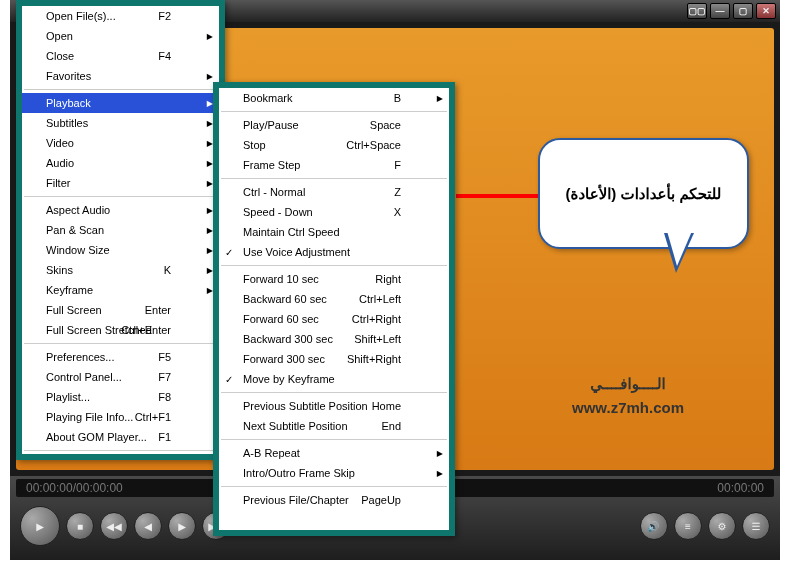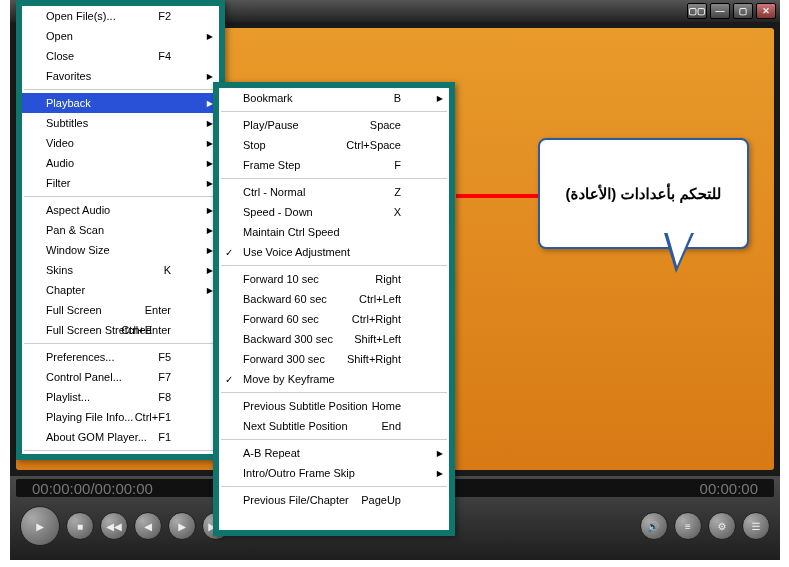--- a/index.html
+++ b/index.html
@@ -2,28 +2,28 @@
 <html><head>
 <meta charset="utf-8">
 <style>
 body{margin:0;font:11px Tahoma,Arial,sans-serif;background:#fff;width:789px;height:567px;overflow:hidden;position:relative}
 .player{position:absolute;left:10px;top:0;width:770px;height:560px;background:#1a1a1a;border-radius:4px}
 .titlebar{height:22px;background:linear-gradient(#555,#222);display:flex;justify-content:flex-end;align-items:center;padding:0 4px;gap:3px}
 .winbtn{width:18px;height:14px;background:linear-gradient(#888,#444);border:1px solid #000;border-radius:2px;display:flex;align-items:center;justify-content:center;color:#eee;font-size:9px;font-weight:bold}
 .winbtn.close{background:linear-gradient(#c77,#833)}
 .video{position:relative;margin:6px;height:442px;background:linear-gradient(#e89a2a,#d87a15);border-radius:3px;overflow:hidden}
 .logo{position:absolute;left:260px;top:200px;color:#fff;font-weight:bold;font-size:22px;letter-spacing:3px}
-.bubble{position:absolute;right:25px;top:110px;width:195px;height:95px;background:#fff;border:2px solid #2b5aa0;border-radius:8px;display:flex;align-items:center;justify-content:center;font-size:15px;font-weight:bold;padding:6px;text-align:center;box-shadow:2px 2px 5px rgba(0,0,0,.3)}
+.bubble{position:absolute;right:25px;top:110px;width:195px;height:95px;background:#fff;border:2px solid #2b5aa0;border-radius:22px;display:flex;align-items:center;justify-content:center;font-size:15px;font-weight:bold;padding:6px;text-align:center;box-shadow:2px 2px 5px rgba(0,0,0,.3)}
 .tail{position:absolute;right:80px;top:205px;width:0;height:0;border-left:12px solid transparent;border-right:18px solid transparent;border-top:40px solid #2b5aa0}
 .tail2{position:absolute;right:82px;top:203px;width:0;height:0;border-left:10px solid transparent;border-right:15px solid transparent;border-top:35px solid #fff}
 .arrow{position:absolute;left:440px;top:166px;width:115px;height:4px;background:red}
 .arrowh{position:absolute;left:553px;top:159px;width:0;height:0;border-left:18px solid red;border-top:9px solid transparent;border-bottom:9px solid transparent}
 .sig{position:absolute;right:90px;bottom:50px;color:#333;font-size:15px;font-weight:bold;text-align:center;line-height:1.6}
 .controls{position:absolute;bottom:0;left:0;right:0;height:84px;background:linear-gradient(#4a4a4a,#1e1e1e);display:flex;flex-direction:column}
-.seek{height:18px;background:#111;margin:3px 6px;border-radius:2px;display:flex;align-items:center;padding:0 16px;color:#777;font-size:15px;justify-content:space-between}
+.seek{height:18px;background:#111;margin:3px 6px;border-radius:2px;display:flex;align-items:center;padding:0 10px;color:#777;font-size:12px;justify-content:space-between}
 .btns{display:flex;align-items:center;padding:6px 10px;gap:6px}
 .cbtn{width:26px;height:26px;border-radius:50%;background:radial-gradient(circle at 30% 30%,#aaa,#555);border:1px solid #222;display:flex;align-items:center;justify-content:center;color:#eee;font-size:10px}
 .cbtn.play{width:38px;height:38px}
 .status{flex:1;color:#e89a2a;font-size:10px;padding-left:30px}
 .menu{position:absolute;background:#fff;border:6px solid #0f766e;box-shadow:2px 2px 6px rgba(0,0,0,.4);font-size:11px;z-index:10}
 .menu1{left:16px;top:0;width:197px}
 .menu2{left:213px;top:82px;width:230px}
 .mi{display:flex;align-items:center;padding:2px 20px 2px 24px;height:16px;position:relative;cursor:default}
 .mi.sel{background:#2851d8;color:#fff}
 .mi .sc{position:absolute;right:48px}
@@ -41,20 +41,24 @@
     <div class="winbtn">▢</div>
     <div class="winbtn close">✕</div>
   </div>
   <div class="video">
     <div class="logo">ER</div>
     <div class="arrow"></div>
     <div class="arrowh"></div>
     <div class="bubble">للتحكم بأعدادات (الأعادة)</div>
     <div class="tail"></div>
     <div class="tail2"></div>
+    <div class="sig">
+      <div>الــــوافــــي</div>
+      <div>www.z7mh.com</div>
+    </div>
   </div>
   <div class="controls">
     <div class="seek">
       <span>00:00:00/00:00:00</span>
       <span>00:00:00</span>
     </div>
     <div class="btns">
       <div class="cbtn play">▶</div>
       <div class="cbtn">■</div>
       <div class="cbtn">◀◀</div>
@@ -120,21 +124,21 @@
     <div class="mi">
       <span>Window Size</span>
       <span class="ar">▶</span>
     </div>
     <div class="mi">
       <span>Skins</span>
       <span class="sc">K</span>
       <span class="ar">▶</span>
     </div>
     <div class="mi">
-      <span>Chapter</span>
+      <span>Keyframe</span>
       <span class="ar">▶</span>
     </div>
     <div class="mi">
       <span>Full Screen</span>
       <span class="sc">Enter</span>
     </div>
     <div class="mi">
       <span>Full Screen Stretched</span>
       <span class="sc">Ctrl+Enter</span>
     </div>

